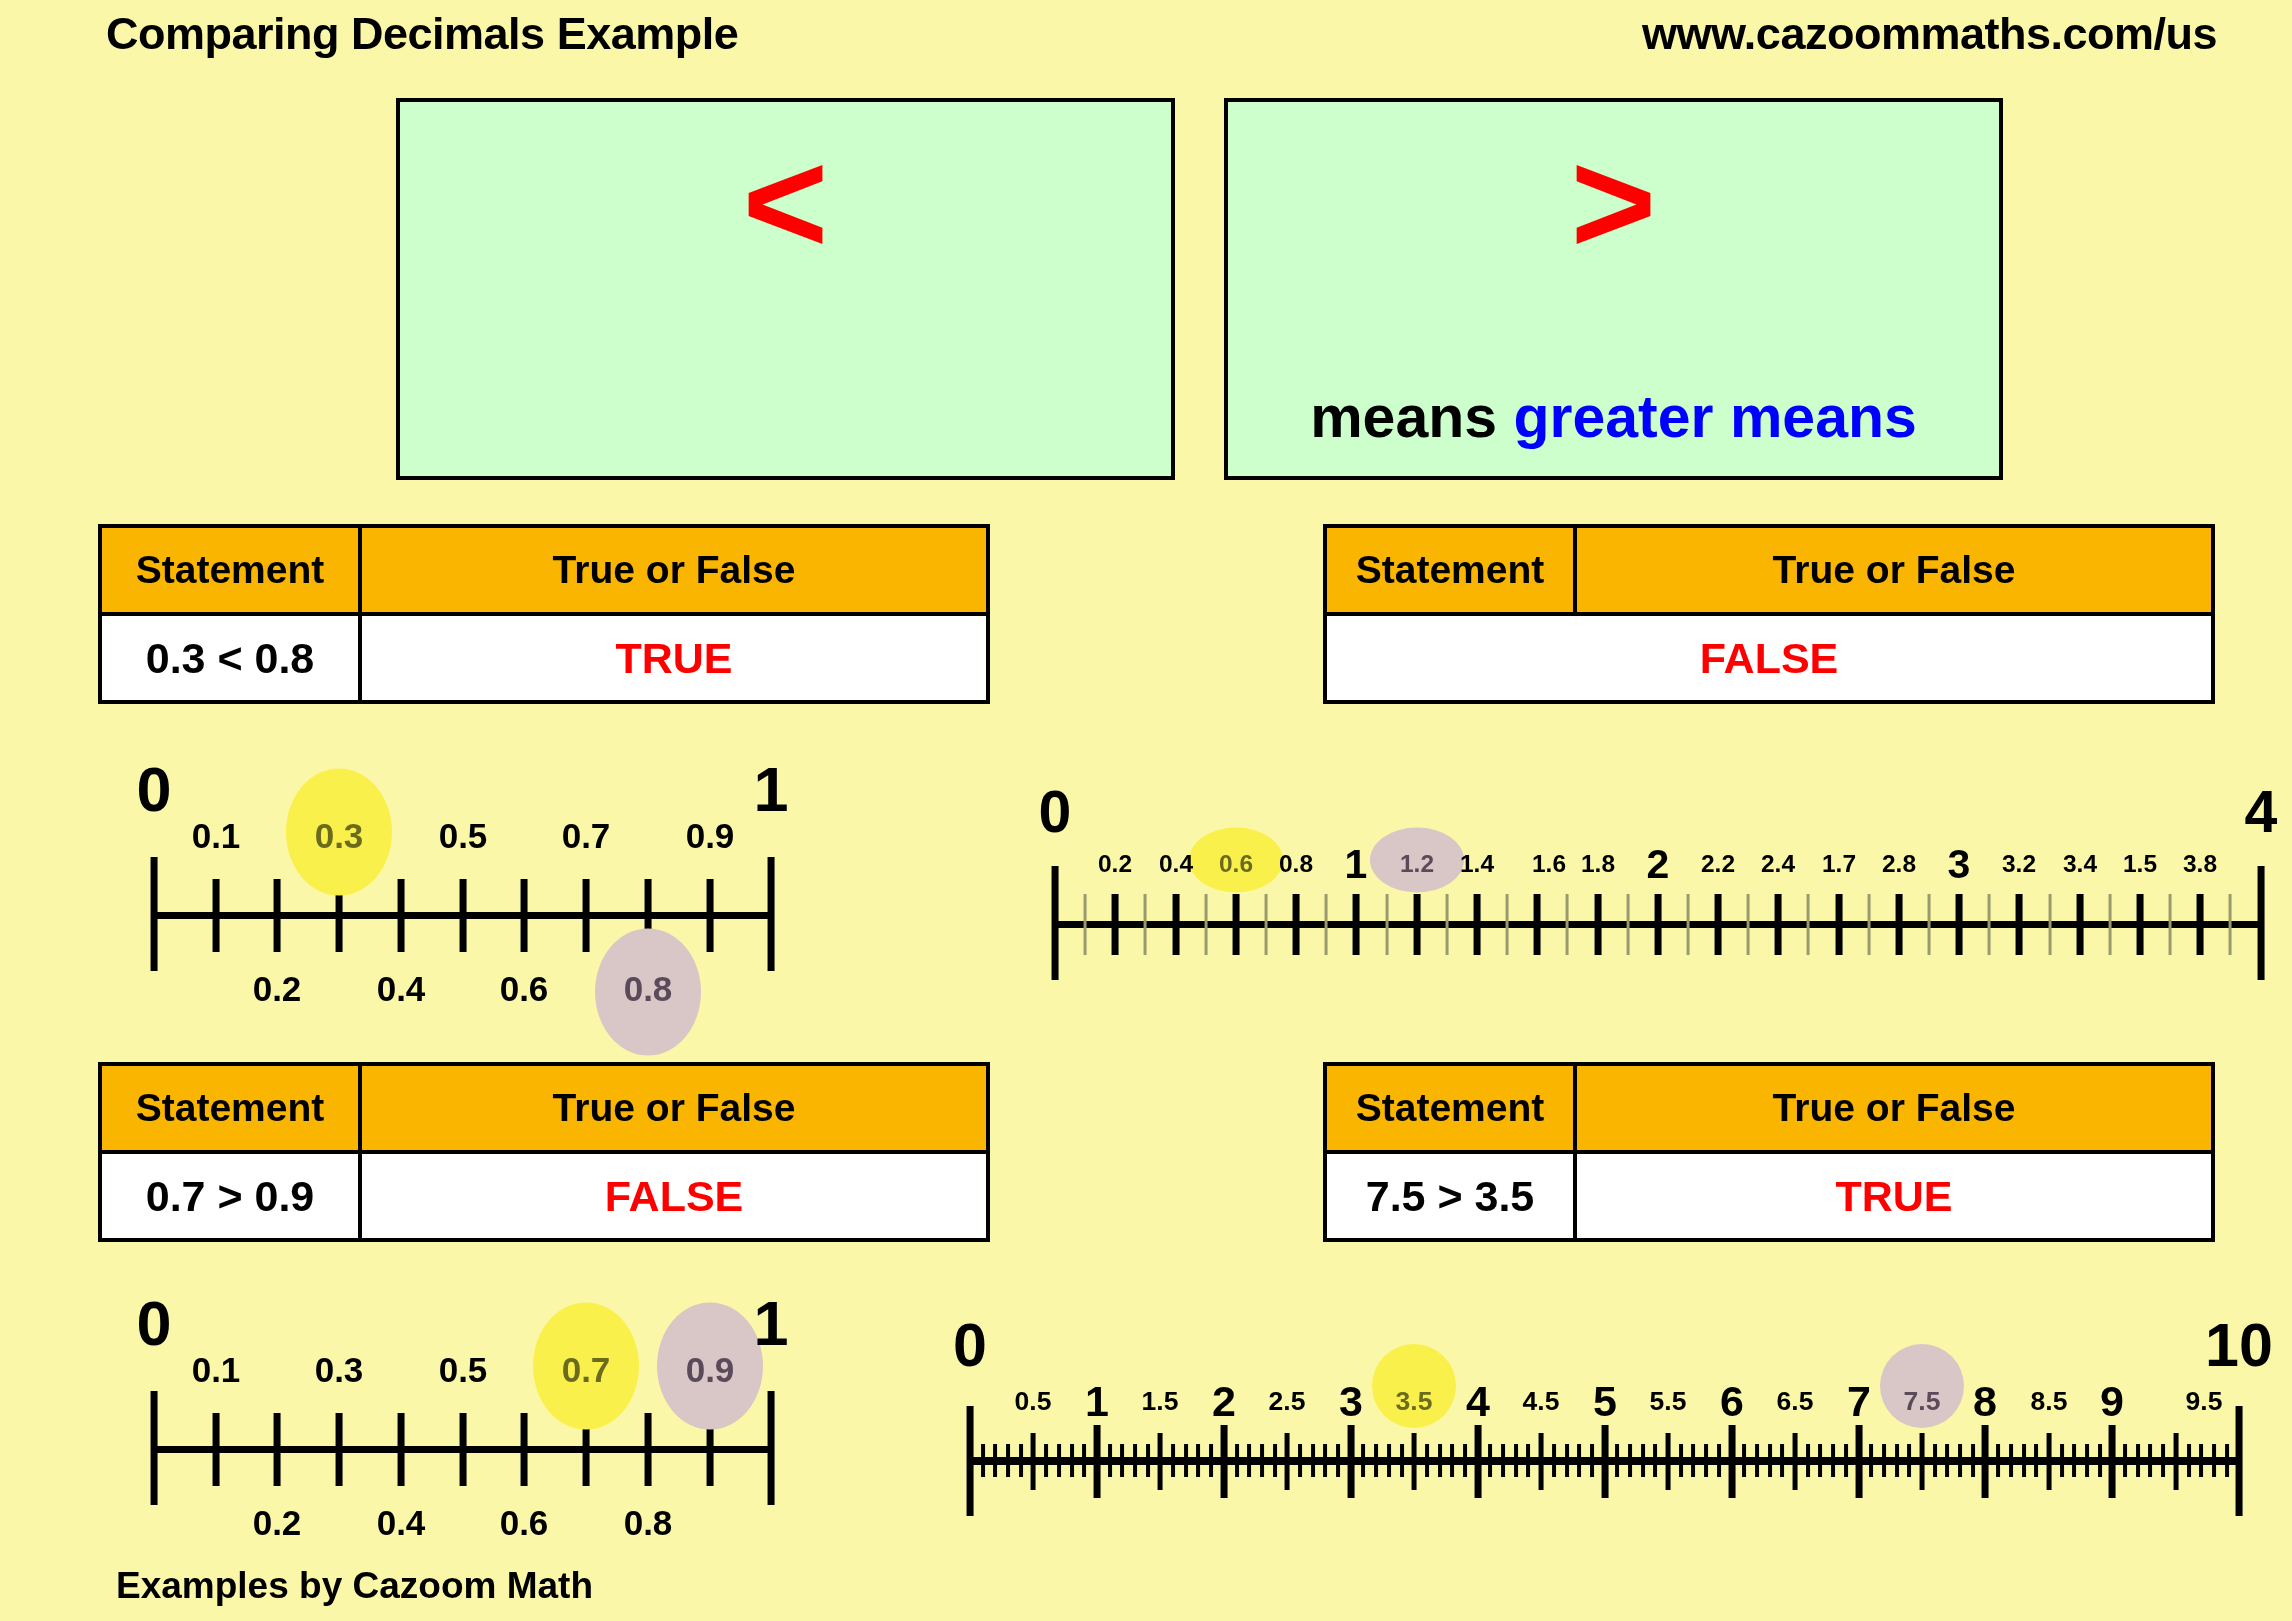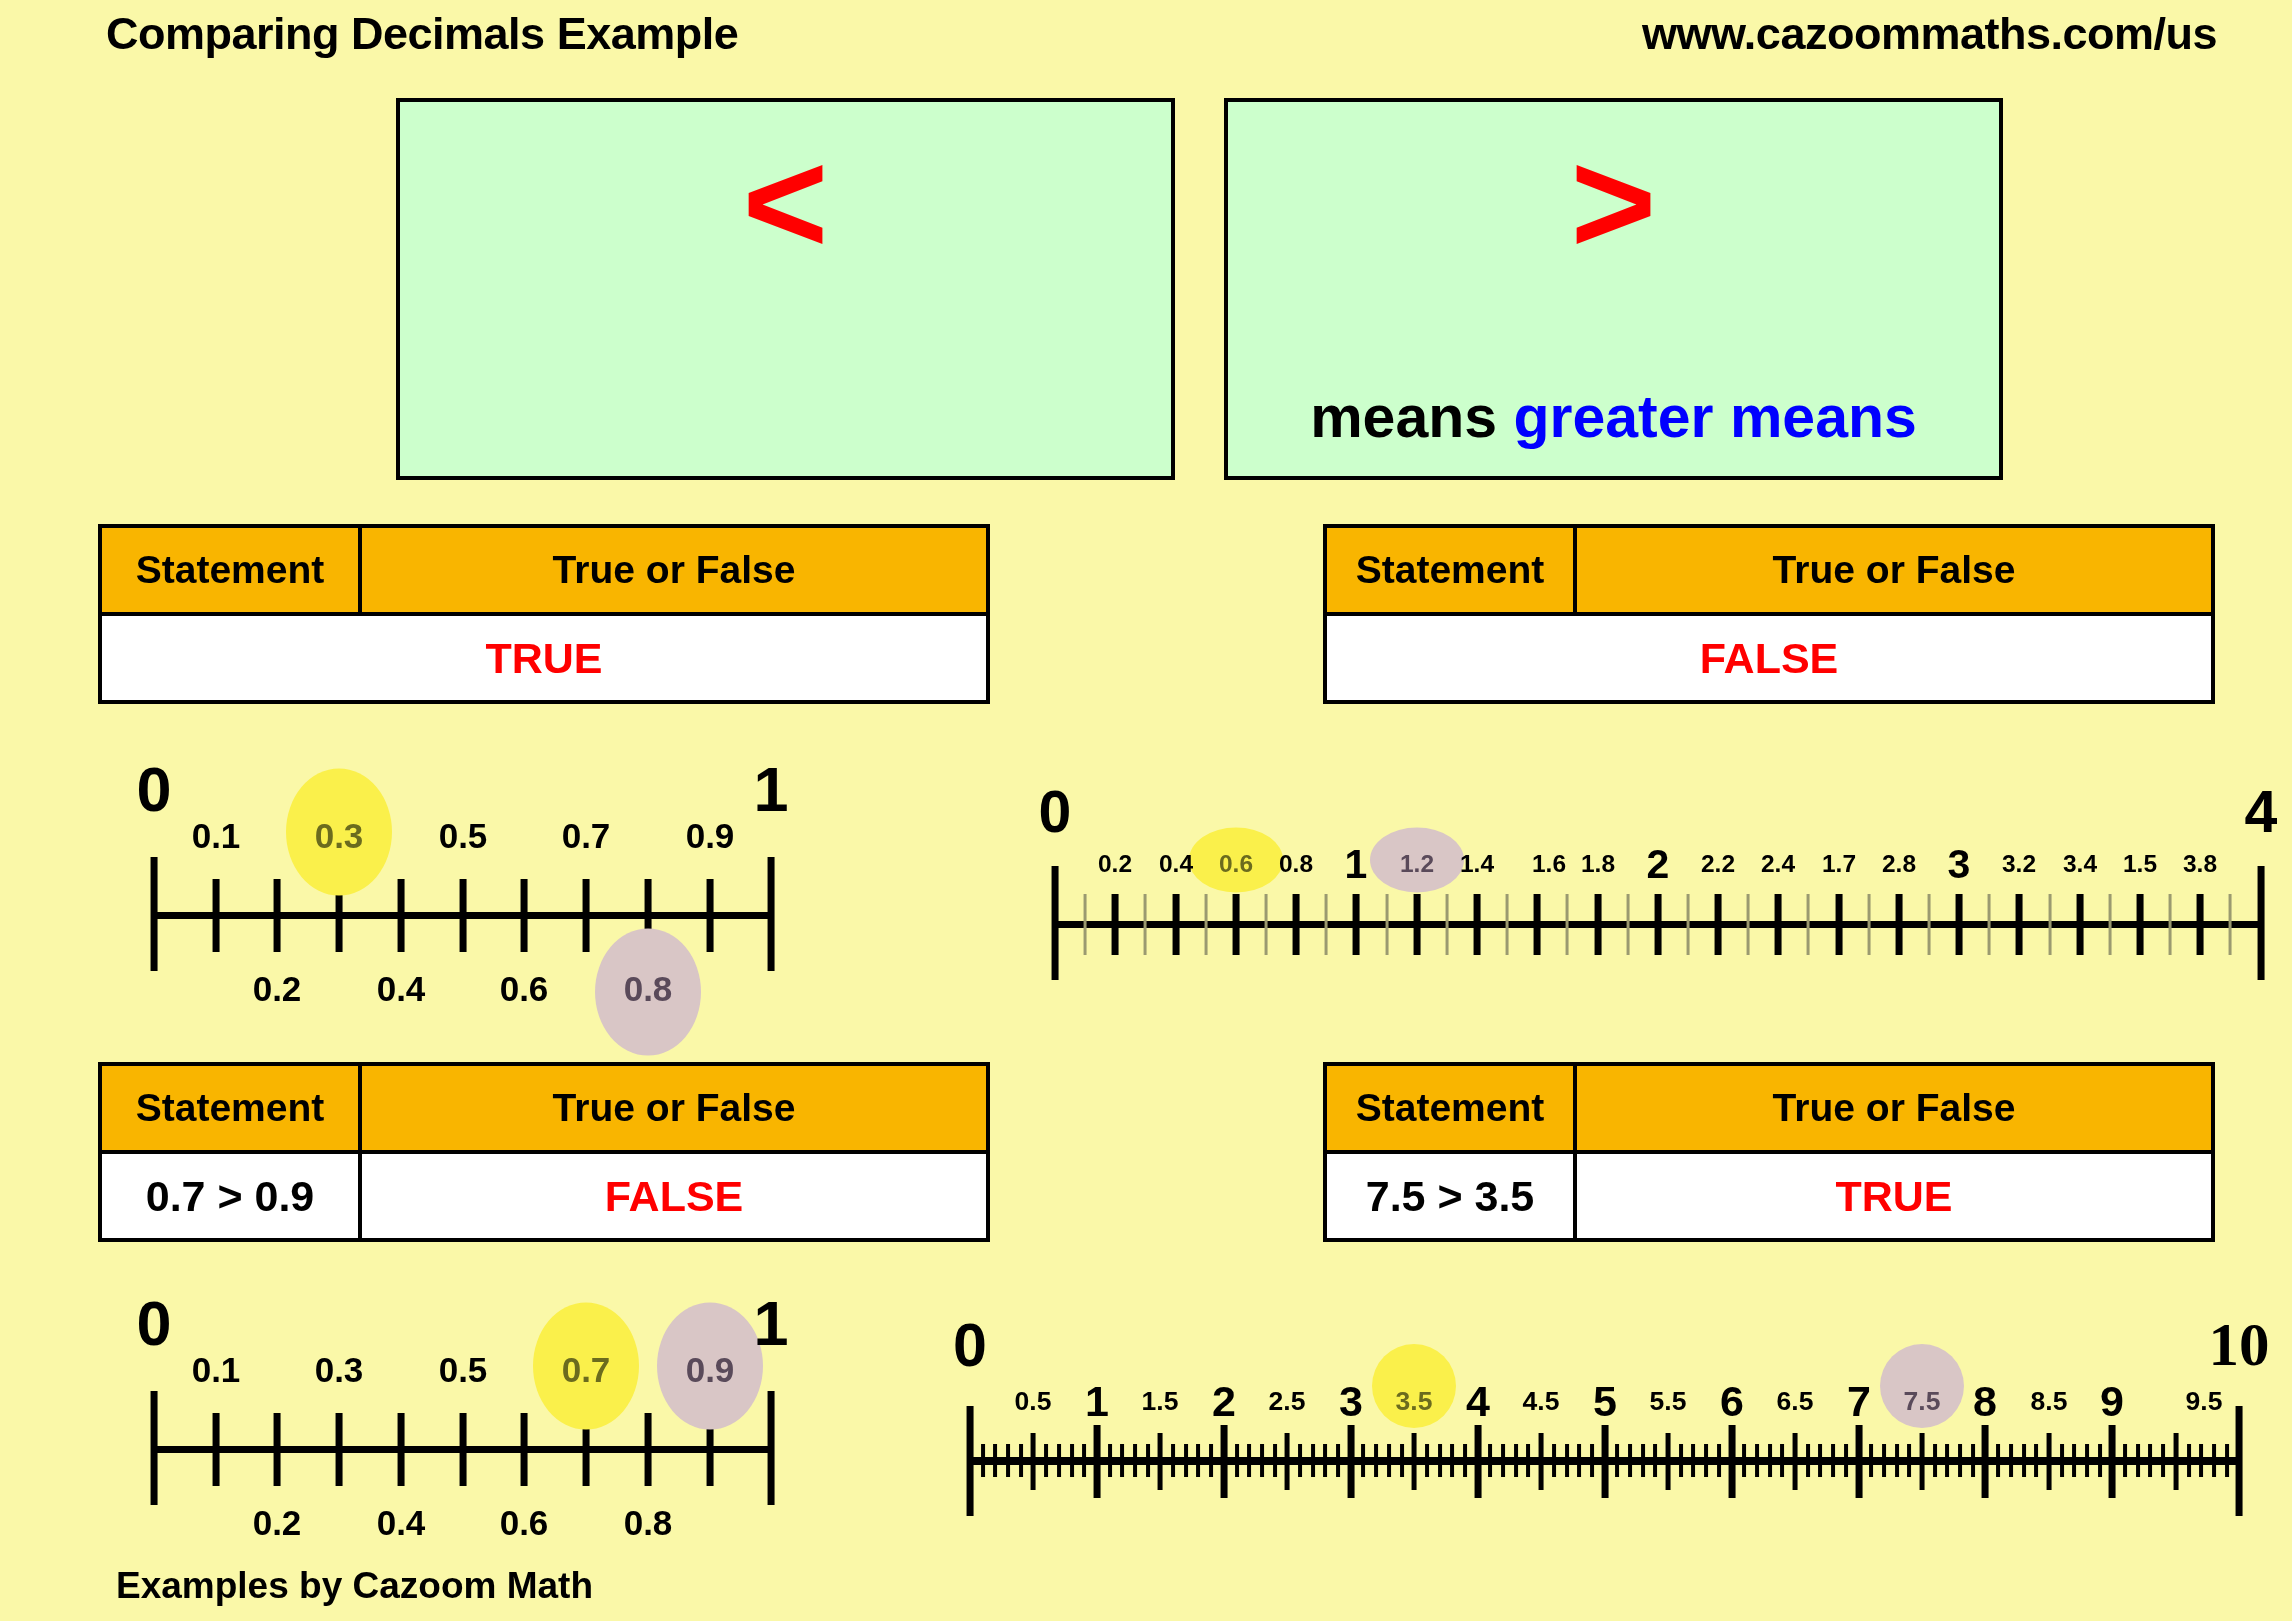--- a/index.html
+++ b/index.html
@@ -142,20 +142,21 @@
     <div class="def-symbol">&gt;</div>
     <div class="def-caption"><span>means </span><span class="blue">greater means</span></div>
   </div>
 
   <div id="table-1" class="tf-table">
     <div class="tf-row tf-head">
       <div class="tf-cell col-stmt">Statement</div>
       <div class="tf-cell col-tf">True or False</div>
     </div>
     <div class="tf-row tf-body">
+      <div class="tf-cell col-stmt">0.3 &lt; 0.8</div>
       <div class="tf-cell col-tf">TRUE</div>
     </div>
   </div>
 
   <div id="table-2" class="tf-table">
     <div class="tf-row tf-head">
       <div class="tf-cell col-stmt">Statement</div>
       <div class="tf-cell col-tf">True or False</div>
     </div>
     <div class="tf-row tf-body">
@@ -424,19 +425,19 @@
       <div class="nl-label" style="left: 698px; top: -71px;">5.5</div>
       <div class="nl-label major" style="left: 762px; top: -80px;">6</div>
       <div class="nl-label" style="left: 825px; top: -71px;">6.5</div>
       <div class="nl-label major" style="left: 889px; top: -80px;">7</div>
       <div class="nl-label" style="left: 952px; top: -71px; color: rgb(90, 74, 90);">7.5</div>
       <div class="nl-label major" style="left: 1015px; top: -80px;">8</div>
       <div class="nl-label" style="left: 1079px; top: -71px;">8.5</div>
       <div class="nl-label major" style="left: 1142px; top: -80px;">9</div>
       <div class="nl-label" style="left: 1206px; top: -71px; margin-left: 28px;">9.5</div>
       <div class="nl-end" style="left: 0px; top: -147px;">0</div>
-      <div class="nl-end" style="left: 1269px; top: -147px; font-family: Liberation Serif, serif;">10</div>
+      <div class="nl-end" style="left: 1269px; top: -147px;">10</div>
     </div>
 
   <div id="footer-credit">Examples by Cazoom Math</div>
 
 </div>
 
 
 </body></html>

